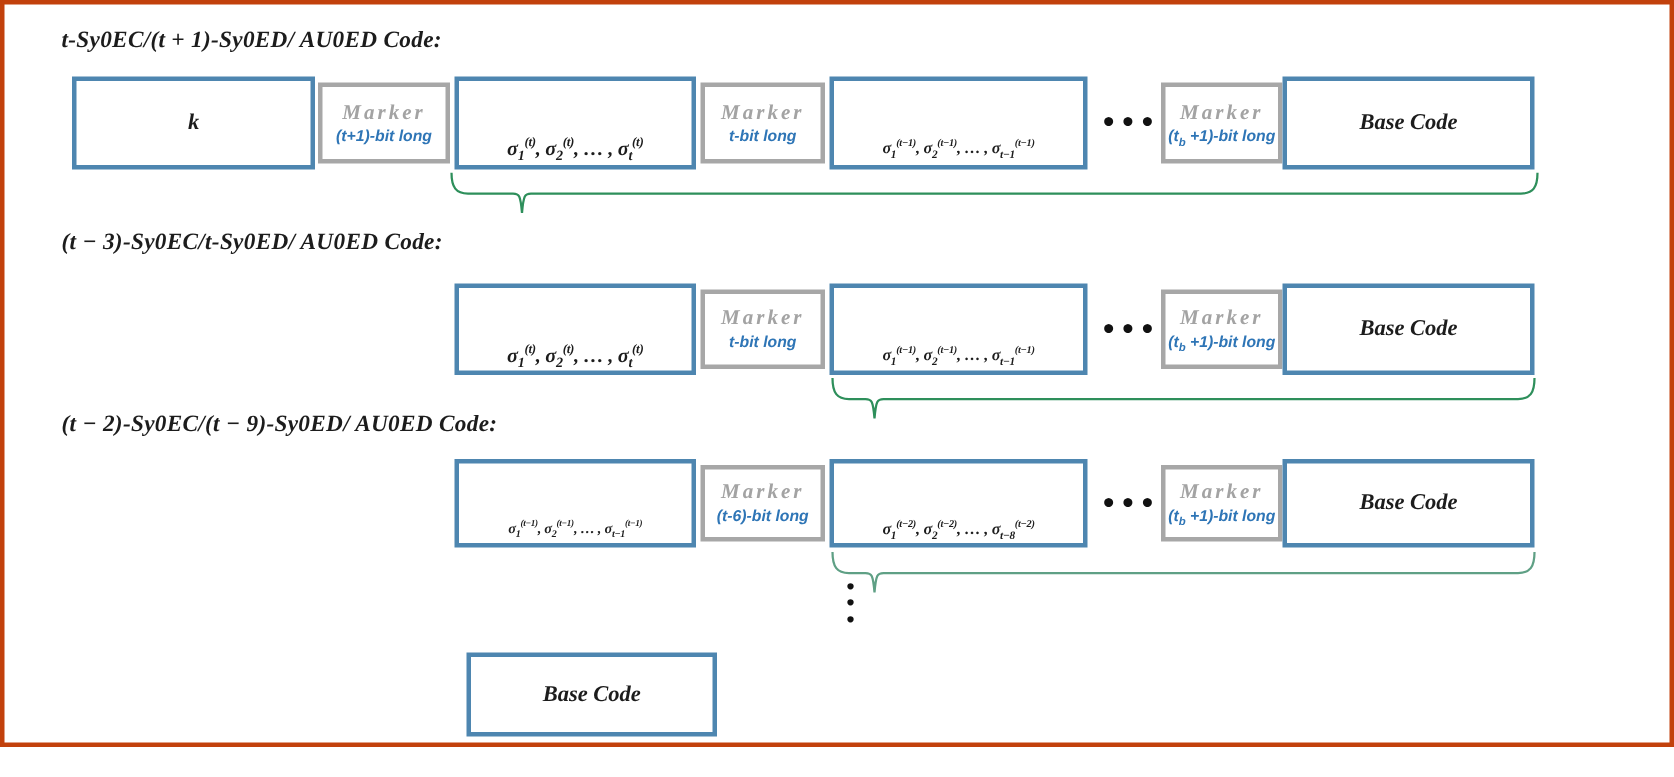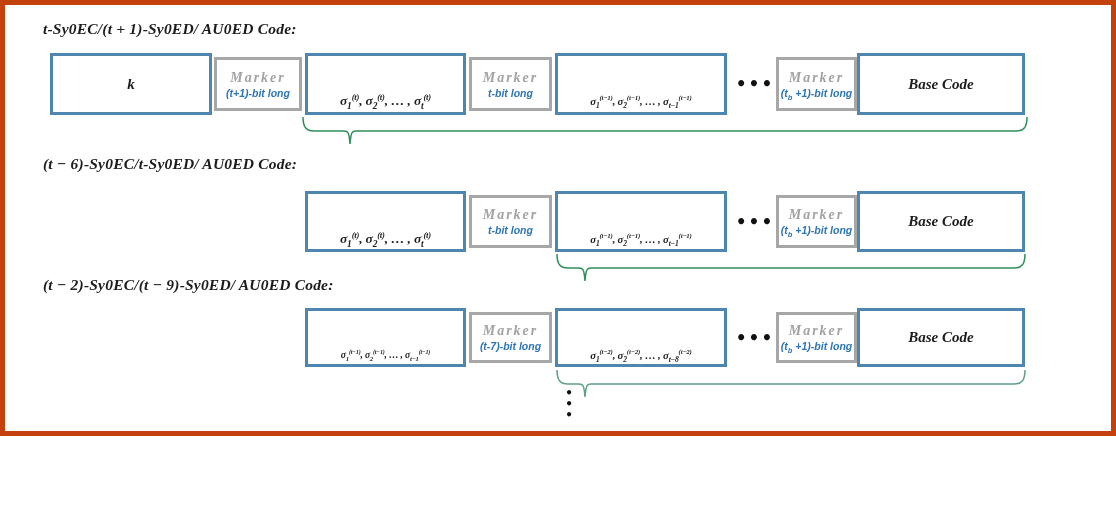--- a/index.html
+++ b/index.html
@@ -1,18 +1,18 @@
 <!DOCTYPE html>
 <html style="--box-border-blue: #4e86b0; --marker-border-gray: #a7a7a7; --marker-text-gray: #a3a3a3; --bit-label-blue: #2e75b6; --brace-green-1: #2e8f5b; --brace-green-2: #2e8f5b; --brace-green-3: #5fa085; --text-black: #1c1c1c;"><head>
 <meta charset="utf-8">
 <style>
   html,body{margin:0;padding:0;background:#fff;}
   .page{
-    position:relative;width:1116px;height:436px;box-sizing:border-box;
-    border:5px solid #c2410c;background:#fff;overflow:hidden;
+    position:relative;width:1116px;height:498px;box-sizing:border-box;
+    border:3px solid #c2410c;background:#fff;overflow:hidden;
     font-family:"Liberation Serif",serif;color:var(--text-black,#1c1c1c);
   }
   .heading{
     position:absolute;left:38px;font-weight:bold;font-style:italic;
     font-size:15.5px;letter-spacing:.2px;color:var(--text-black);
   }
   .heading sub{font-size:70%;line-height:0;}
   .h1{top:15px}.h2{top:150px}.h3{top:271px}.h4{top:399px}
 
   .box{
@@ -101,21 +101,21 @@
     <div class="msub">(t<sub>b</sub> +1)-bit long</div>
   </div>
   <div class="box r1 cH">
     <span class="serif">Base Code</span>
   </div>
 
   <svg class="brace b1" width="726" height="34" viewBox="0 0 726 34">
     <path d="M1,0 C1,10 4,14 12,14 L42,14 C46,14 47,15 48,27 C49,15 50,14 54,14 L714,14 C722,14 725,10 725,0"></path>
   </svg>
 
-  <div class="heading h2">(t − 6)-Sy0EC/t-Sy0ED/ AU0ED Code:</div>
+  <div class="heading h2">(t − 3)-Sy0EC/t-Sy0ED/ AU0ED Code:</div>
 
   <div class="box r2 cC">
     <span class="sig sz13">σ<sub>1</sub><sup>(t)</sup>, σ<sub>2</sub><sup>(t)</sup>, … , σ<sub>t</sub><sup>(t)</sup></span>
   </div>
   <div class="box marker r2m cD">
     <div class="mtitle">Marker</div>
     <div class="msub">t-bit long</div>
   </div>
   <div class="box r2 cE">
     <span class="sig sz11">σ<sub>1</sub><sup>(t−1)</sup>, σ<sub>2</sub><sup>(t−1)</sup>, … , σ<sub>t−1</sub><sup>(t−1)</sup></span>
@@ -135,21 +135,21 @@
     <path d="M1,0 C1,10 4,14 12,14 L23,14 C27,14 28,15 29,27 C30,15 31,14 35,14 L458,14 C466,14 469,10 469,0"></path>
   </svg>
 
   <div class="heading h3">(t − 2)-Sy0EC/(t − 9)-Sy0ED/ AU0ED Code:</div>
 
   <div class="box r3 cC">
     <span class="sig sz10">σ<sub>1</sub><sup>(t−1)</sup>, σ<sub>2</sub><sup>(t−1)</sup>, … , σ<sub>t−1</sub><sup>(t−1)</sup></span>
   </div>
   <div class="box marker r3m cD">
     <div class="mtitle">Marker</div>
-    <div class="msub">(t-7)-bit long</div>
+    <div class="msub">(t-6)-bit long</div>
   </div>
   <div class="box r3 cE">
     <span class="sig sz11">σ<sub>1</sub><sup>(t−2)</sup>, σ<sub>2</sub><sup>(t−2)</sup>, … , σ<sub>t−8</sub><sup>(t−2)</sup></span>
   </div>
   <div class="dots r3 cF">
     <span>•••</span>
   </div>
   <div class="box marker r3m cG">
     <div class="mtitle">Marker</div>
     <div class="msub">(t<sub>b</sub> +1)-bit long</div>

